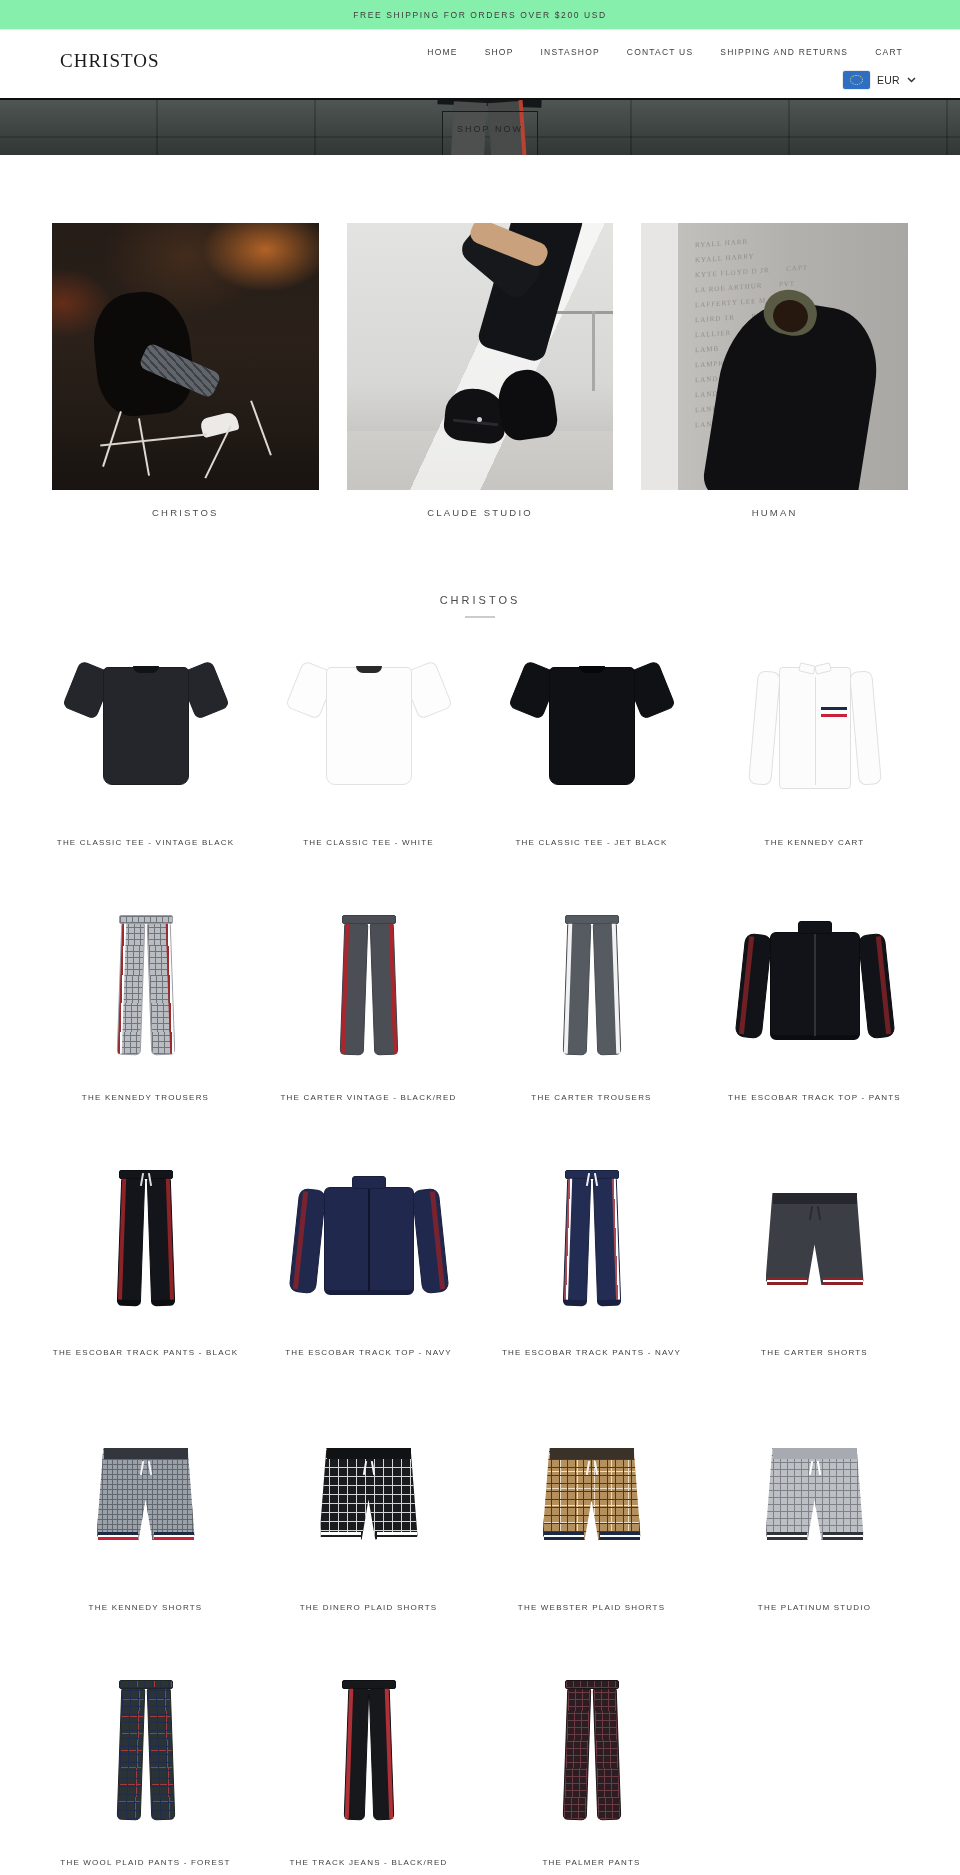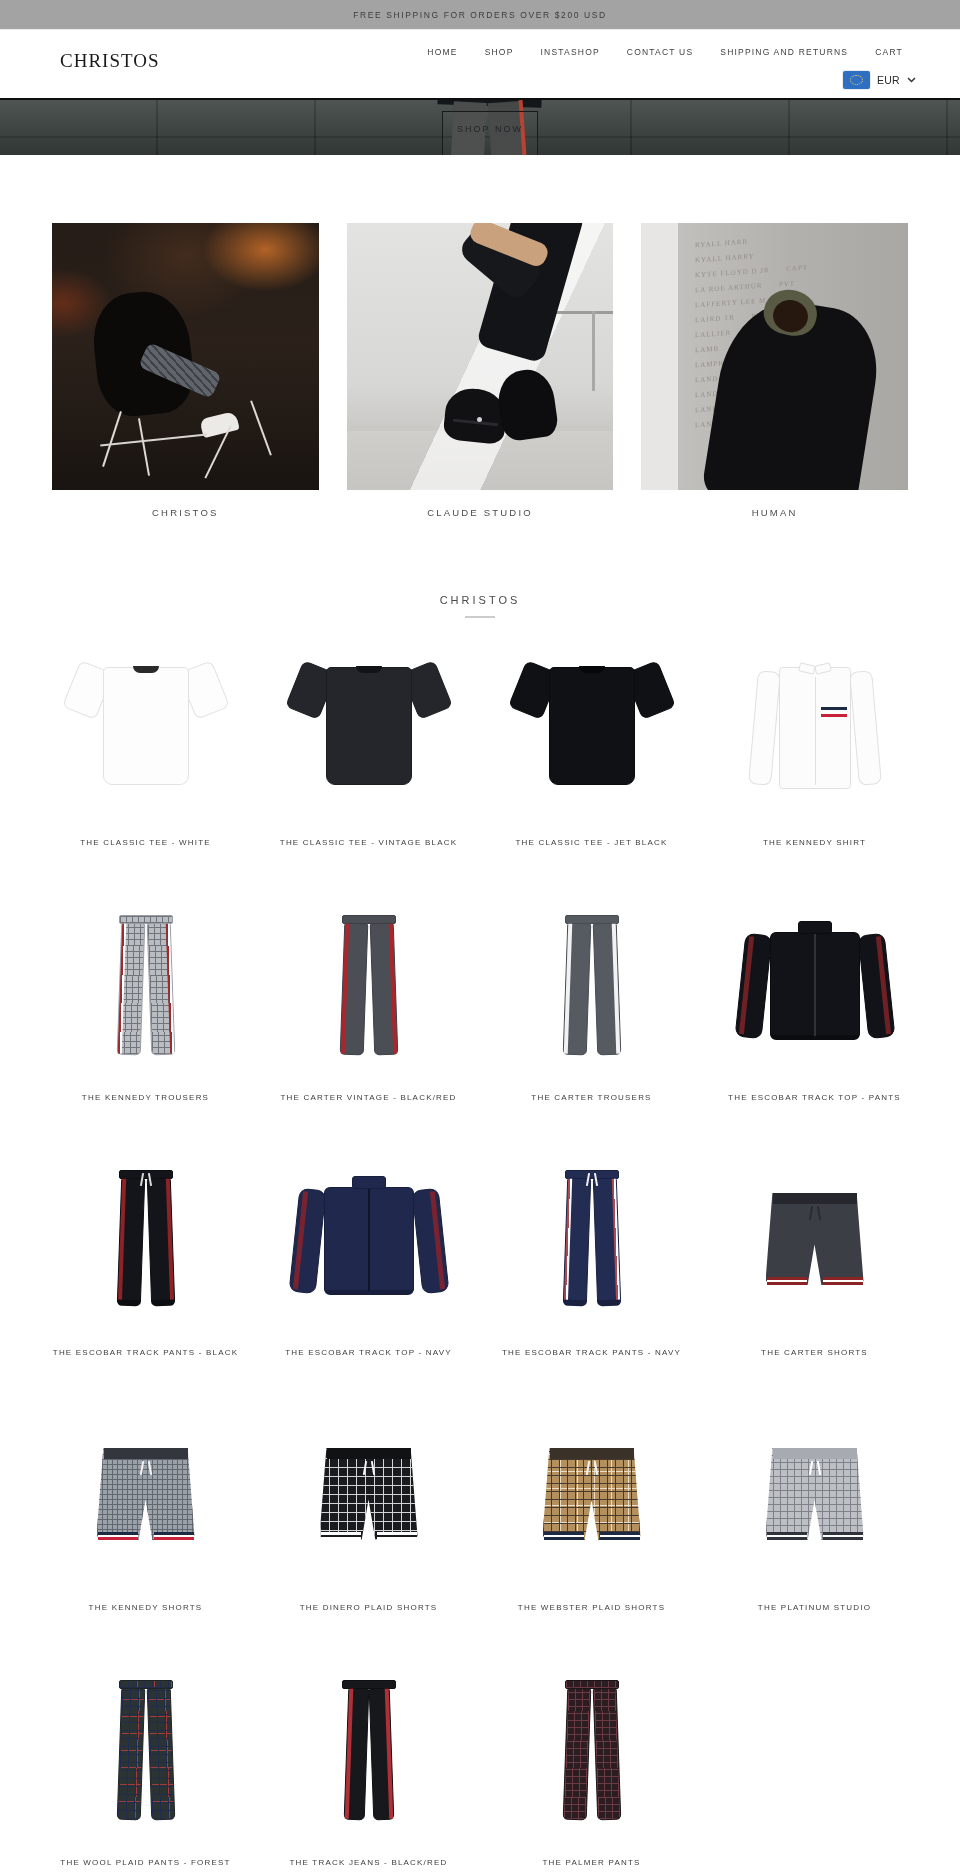--- a/index.html
+++ b/index.html
@@ -1,20 +1,20 @@
 <!DOCTYPE html>
 <html><head>
 <meta charset="utf-8">
 <style>
   html,body{margin:0;padding:0;}
   body{width:960px;height:1875px;background:#fff;overflow:hidden;position:relative;
        font-family:"Liberation Sans",sans-serif;-webkit-font-smoothing:antialiased;}
 
   
-  .topbar{height:29px;background:#a3a3a3;border-bottom:1px solid #ececec;
+  .topbar{height:29px;background:#86efac;border-bottom:1px solid #ececec;
           display:flex;align-items:center;justify-content:center;
           font-size:8.5px;letter-spacing:1.6px;color:#3c3c3c;}
 
   
   .header{height:68px;padding:0 57px 0 60px;display:flex;justify-content:space-between;background:#fff;}
   .logo{font-family:"Liberation Serif",serif;font-size:19px;letter-spacing:1px;color:#1a1a1a;
         align-self:center;margin-top:-6px;cursor:pointer;}
   .header-right{display:flex;flex-direction:column;align-items:flex-end;padding-top:17px;}
   .nav{display:flex;gap:27px;}
   .nav a{font-size:8.5px;letter-spacing:1.2px;color:#3e3e3e;text-decoration:none;cursor:pointer;}
@@ -230,38 +230,38 @@
 
 <div class="featured">
   <div class="featured-title">CHRISTOS</div>
   <div class="featured-rule"></div>
 </div>
 
 <div class="grid">
   <div class="product">
     <div class="pvis">
         <div class="gv">
+          <div class="tee-sl tee-sl-l" style="background: rgb(36, 38, 43); border: 1px solid rgb(27, 29, 33);"></div>
+          <div class="tee-sl tee-sl-r" style="background: rgb(36, 38, 43); border: 1px solid rgb(27, 29, 33);"></div>
+          <div class="tee-bd" style="background: rgb(36, 38, 43); border: 1px solid rgb(27, 29, 33);"></div>
+          <div class="tee-cl" style="background: rgb(18, 19, 23);"></div>
+        </div>
+      </div>
+    <div class="ptitle">THE CLASSIC TEE - VINTAGE BLACK</div>
+  </div>
+  <div class="product">
+    <div class="pvis">
+        <div class="gv">
           <div class="tee-sl tee-sl-l" style="background: rgb(253, 253, 253); border: 1px solid rgb(226, 226, 226);"></div>
           <div class="tee-sl tee-sl-r" style="background: rgb(253, 253, 253); border: 1px solid rgb(226, 226, 226);"></div>
           <div class="tee-bd" style="background: rgb(253, 253, 253); border: 1px solid rgb(226, 226, 226);"></div>
           <div class="tee-cl" style="background: rgb(42, 42, 42);"></div>
         </div>
       </div>
     <div class="ptitle">THE CLASSIC TEE - WHITE</div>
-  </div>
-  <div class="product">
-    <div class="pvis">
-        <div class="gv">
-          <div class="tee-sl tee-sl-l" style="background: rgb(36, 38, 43); border: 1px solid rgb(27, 29, 33);"></div>
-          <div class="tee-sl tee-sl-r" style="background: rgb(36, 38, 43); border: 1px solid rgb(27, 29, 33);"></div>
-          <div class="tee-bd" style="background: rgb(36, 38, 43); border: 1px solid rgb(27, 29, 33);"></div>
-          <div class="tee-cl" style="background: rgb(18, 19, 23);"></div>
-        </div>
-      </div>
-    <div class="ptitle">THE CLASSIC TEE - VINTAGE BLACK</div>
   </div>
   <div class="product">
     <div class="pvis">
         <div class="gv">
           <div class="tee-sl tee-sl-l" style="background: rgb(16, 17, 20); border: 1px solid rgb(10, 11, 13);"></div>
           <div class="tee-sl tee-sl-r" style="background: rgb(16, 17, 20); border: 1px solid rgb(10, 11, 13);"></div>
           <div class="tee-bd" style="background: rgb(16, 17, 20); border: 1px solid rgb(10, 11, 13);"></div>
           <div class="tee-cl" style="background: rgb(6, 7, 8);"></div>
         </div>
       </div>
@@ -273,21 +273,21 @@
           <div class="sh-sl sh-sl-l" style="background: rgb(252, 252, 252); border: 1px solid rgb(224, 224, 224);"></div>
           <div class="sh-sl sh-sl-r" style="background: rgb(252, 252, 252); border: 1px solid rgb(224, 224, 224);"></div>
           <div class="sh-bd" style="background: rgb(252, 252, 252); border: 1px solid rgb(224, 224, 224);"></div>
           <div class="sh-c sh-c-l" style="background: rgb(252, 252, 252); border: 1px solid rgb(224, 224, 224);"></div>
           <div class="sh-c sh-c-r" style="background: rgb(252, 252, 252); border: 1px solid rgb(224, 224, 224);"></div>
           <div class="sh-pl" style="background: rgb(224, 224, 224);"></div>
           <div class="sh-p1" style="background: rgb(29, 42, 68);"></div>
           <div class="sh-p2" style="background: rgb(200, 33, 58);"></div>
         </div>
       </div>
-    <div class="ptitle">THE KENNEDY SHIRT</div>
+    <div class="ptitle">THE KENNEDY CART</div>
   </div>
   <div class="product">
     <div class="pvis">
         <div class="gv">
           <div class="pt-waist" style="background-color: rgb(185, 188, 193); background-image: repeating-linear-gradient(0deg, rgb(112, 116, 123) 0px, rgb(112, 116, 123) 1px, transparent 1px, transparent 6px), repeating-linear-gradient(90deg, rgb(112, 116, 123) 0px, rgb(112, 116, 123) 1px, transparent 1px, transparent 6px); border: 1px solid rgb(154, 157, 163);"></div>
           <div class="pt-leg trousers-leg pt-leg-l" style="background-color: rgb(185, 188, 193); background-image: repeating-linear-gradient(0deg, rgb(112, 116, 123) 0px, rgb(112, 116, 123) 1px, transparent 1px, transparent 6px), repeating-linear-gradient(90deg, rgb(112, 116, 123) 0px, rgb(112, 116, 123) 1px, transparent 1px, transparent 6px); border: 1px solid rgb(154, 157, 163);">
             <div class="pt-stripe pt-stripe-l" style="background: linear-gradient(90deg, rgb(155, 43, 47) 0%, rgb(155, 43, 47) 50%, rgb(255, 255, 255) 50%, rgb(255, 255, 255) 100%);"></div>
           </div>
           <div class="pt-leg trousers-leg pt-leg-r" style="background-color: rgb(185, 188, 193); background-image: repeating-linear-gradient(0deg, rgb(112, 116, 123) 0px, rgb(112, 116, 123) 1px, transparent 1px, transparent 6px), repeating-linear-gradient(90deg, rgb(112, 116, 123) 0px, rgb(112, 116, 123) 1px, transparent 1px, transparent 6px); border: 1px solid rgb(154, 157, 163);">
             <div class="pt-stripe pt-stripe-r" style="background: linear-gradient(90deg, rgb(155, 43, 47) 0%, rgb(155, 43, 47) 50%, rgb(255, 255, 255) 50%, rgb(255, 255, 255) 100%);"></div>

